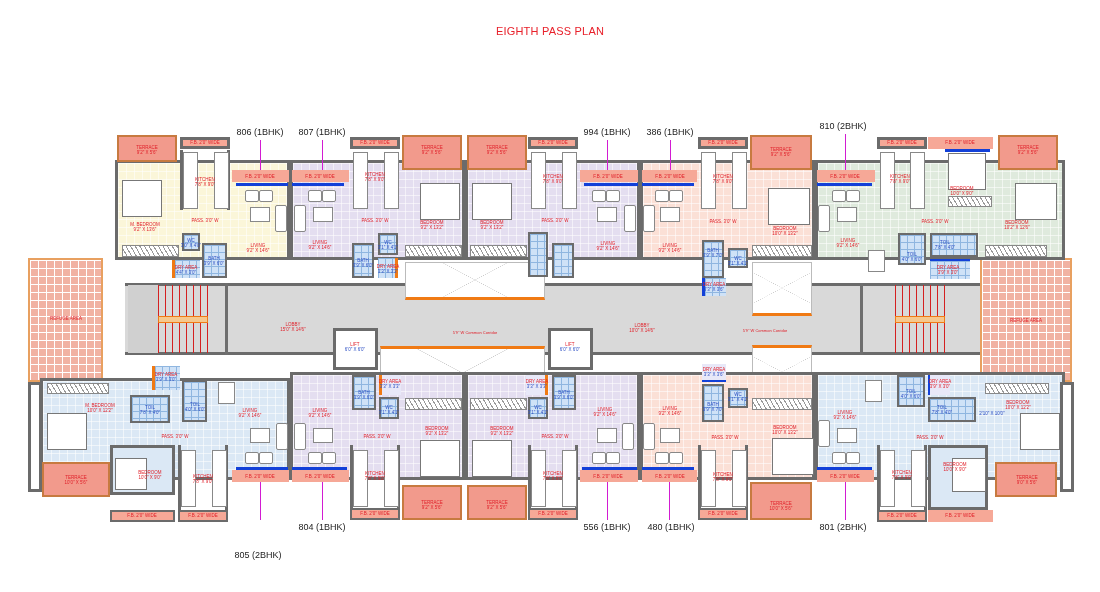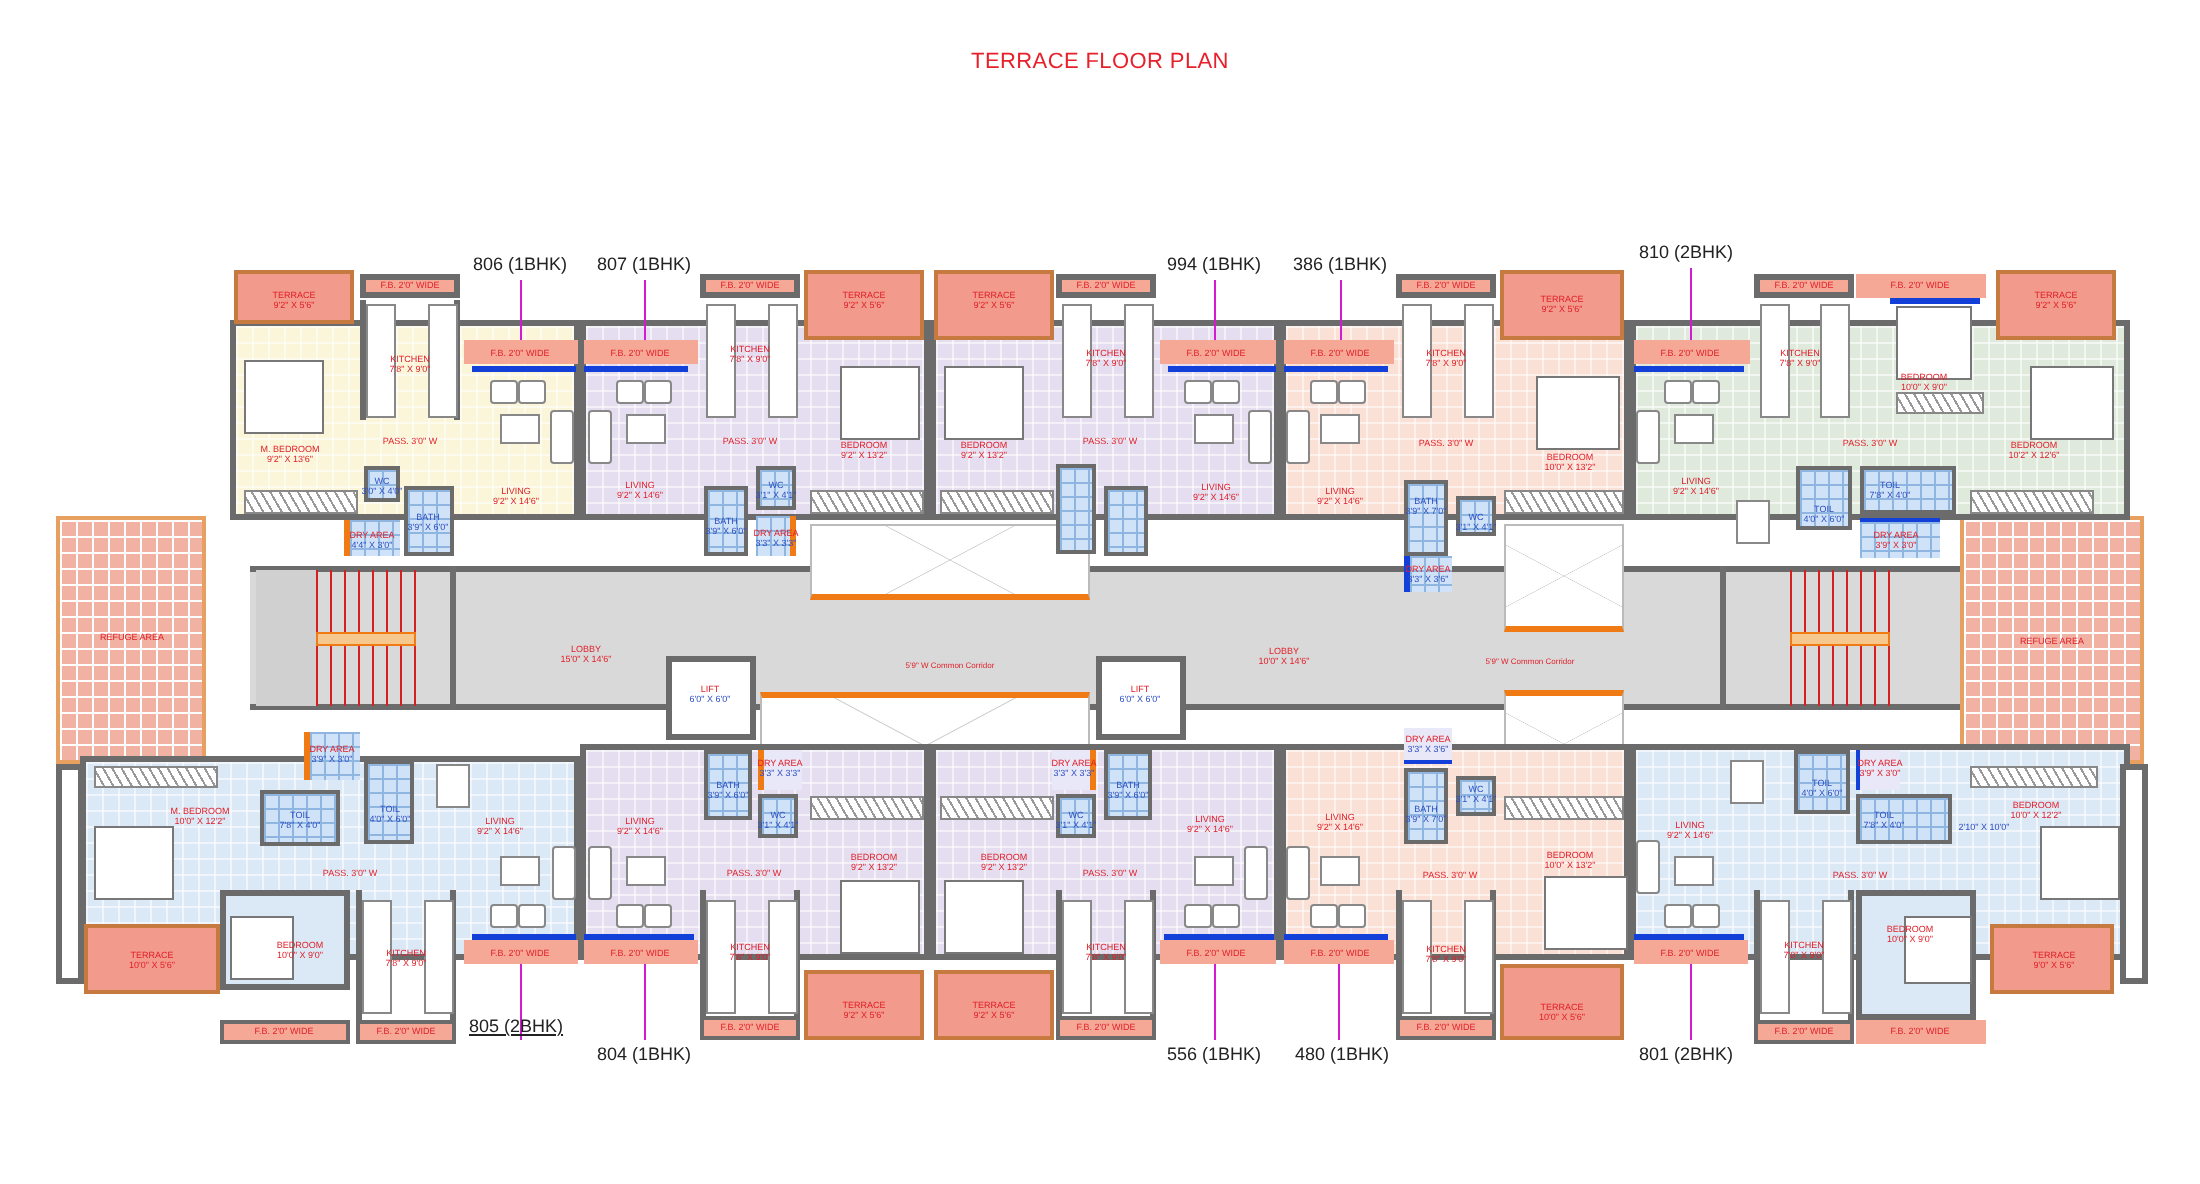--- a/index.html
+++ b/index.html
@@ -32,21 +32,21 @@
   .bed{position:absolute;background:#fff;border:1px solid #777;}
   .sofa{position:absolute;background:#fff;border:1px solid #888;border-radius:2px;}
   .tbl{position:absolute;background:#fff;border:1px solid #888;}
   .ward{position:absolute;background:#fff;border:1px solid #888;background-image:repeating-linear-gradient(60deg,transparent 0 3px,#999 3px 4px);}
   .counter{position:absolute;background:#fff;border:1px solid #888;}
   .lift{position:absolute;background:#fff;border:3px solid #6b6b6b;box-sizing:border-box;}
 </style>
 </head>
 <body>
 
-<div class="title">TERRACE  FLOOR PLAN</div>
+<div class="title">EIGHTH  PASS PLAN</div>
 
 <div class="plan">
 
   <div class="abs refuge" style="left:28px;top:258px;width:75px;height:124px;"></div>
   <div class="lbl" style="left:66px;top:316px;"><span>REFUGE AREA</span></div>
   <div class="abs refuge" style="left:980px;top:258px;width:92px;height:124px;"></div>
   <div class="lbl" style="left:1026px;top:318px;"><span>REFUGE AREA</span></div>
 
   <div class="abs lobby" style="left:125px;top:283px;width:855px;height:72px;border-top:3px solid #6b6b6b;border-bottom:3px solid #6b6b6b;"></div>
 
@@ -251,21 +251,21 @@
   <div class="lbl" style="left:76px;top:475px;"><span>TERRACE</span><span class="d">10'0" X 5'6"</span></div>
   <div class="abs fb" style="left:110px;top:510px;width:65px;height:12px;border:2px solid #6b6b6b;"></div>
   <div class="lbl" style="left:142px;top:513px;"><span>F.B. 2'0" WIDE</span></div>
   <div class="abs" style="left:178px;top:445px;width:50px;height:65px;border-left:3px solid #6b6b6b;border-right:3px solid #6b6b6b;"></div>
   <div class="counter" style="left:181px;top:450px;width:13px;height:55px;"></div>
   <div class="counter" style="left:212px;top:450px;width:13px;height:55px;"></div>
   <div class="lbl" style="left:203px;top:474px;"><span>KITCHEN</span><span class="d">7'8" X 9'0"</span></div>
   <div class="abs fb" style="left:178px;top:510px;width:50px;height:12px;border:2px solid #6b6b6b;"></div>
   <div class="lbl" style="left:203px;top:513px;"><span>F.B. 2'0" WIDE</span></div>
   <div class="pole" style="left:260px;top:482px;height:38px;"></div>
-  <div class="unit" style="left:258px;top:508px;text-decoration:underline;">805  (2BHK)</div>
+  <div class="unit" style="left:258px;top:550px;">805  (2BHK)</div>
 
   <div class="room lav grid" style="left:290px;top:372px;width:175px;height:108px;"></div>
   <div class="lbl" style="left:320px;top:408px;"><span>LIVING</span><span class="d">9'2" X 14'6"</span></div>
   <div class="tbl" style="left:313px;top:428px;width:18px;height:13px;"></div>
   <div class="sofa" style="left:294px;top:423px;width:10px;height:25px;"></div>
   <div class="sofa" style="left:308px;top:452px;width:12px;height:10px;"></div>
   <div class="sofa" style="left:322px;top:452px;width:12px;height:10px;"></div>
   <div class="blue-strip" style="left:292px;top:467px;width:55px;"></div>
   <div class="abs fb" style="left:292px;top:470px;width:57px;height:12px;"></div>
   <div class="lbl" style="left:320px;top:474px;"><span>F.B. 2'0" WIDE</span></div>

